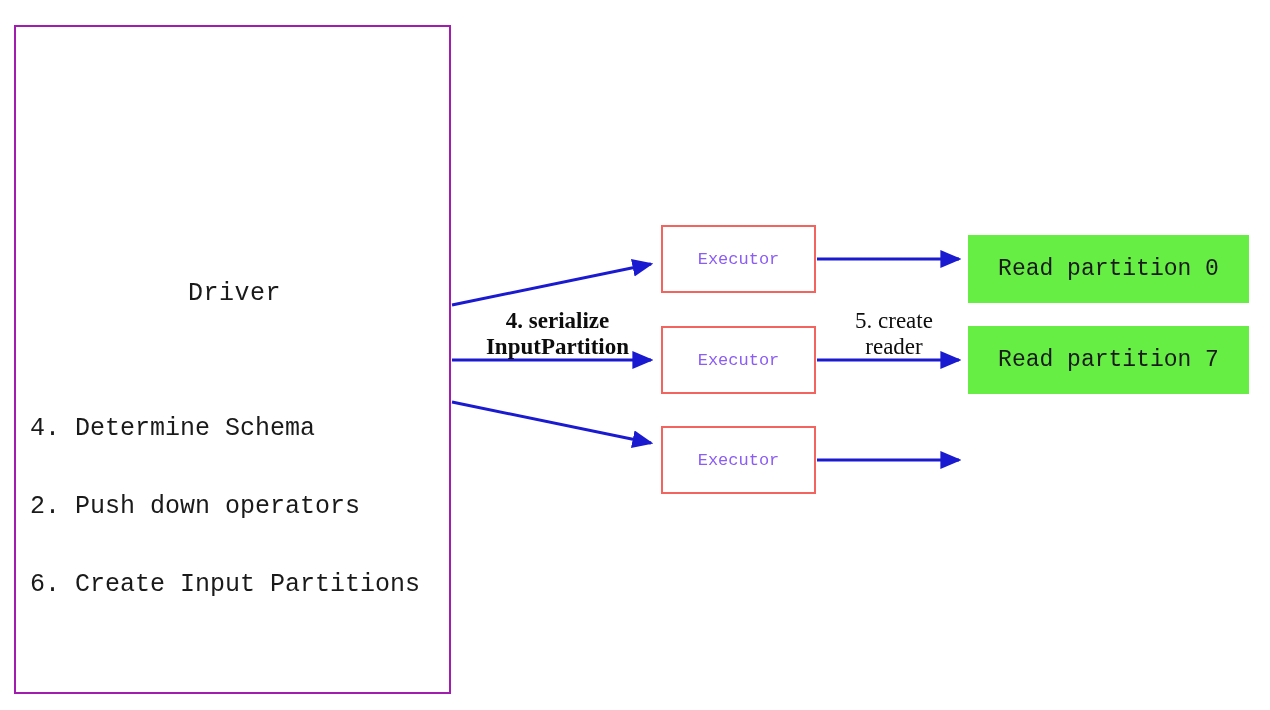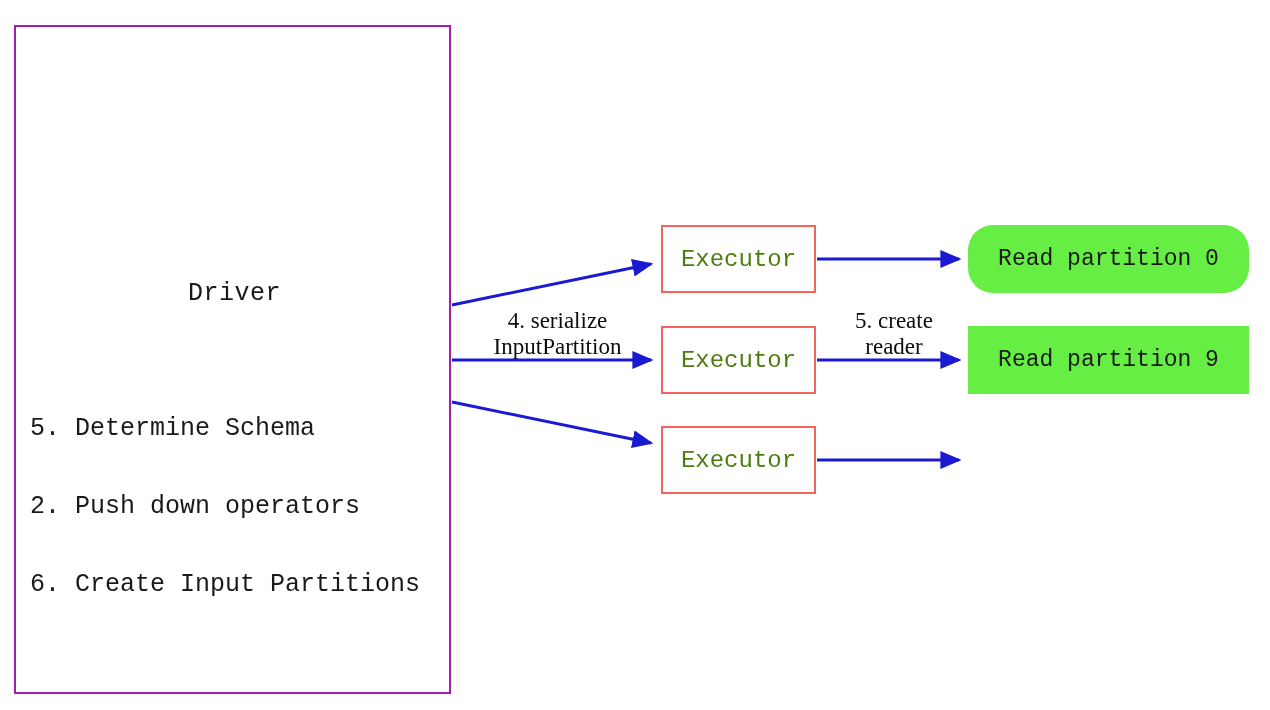--- a/index.html
+++ b/index.html
@@ -66,22 +66,22 @@
     height: 68px;
     box-sizing: border-box;
     border: 2px solid #f4645e;
     background: #ffffff;
     display: flex;
     align-items: center;
     justify-content: center;
   }
   .executor-label {
     font-family: "Liberation Mono", "DejaVu Sans Mono", monospace;
-    font-size: 24px;
-    color: #4d7c0f;
+    font-size: 17px;
+    color: #8b5cf6;
     white-space: pre;
   }
   #executor-0 { left: 661px; top: 225px; }
   #executor-1 { left: 661px; top: 326px; }
   #executor-2 { left: 661px; top: 426px; }
 
   
   .partition-box {
     position: absolute;
     left: 968px;
@@ -92,38 +92,39 @@
     display: flex;
     align-items: center;
     justify-content: center;
   }
   .partition-label {
     font-family: "Liberation Mono", "DejaVu Sans Mono", monospace;
     font-size: 23px;
     color: #1a1a1a;
     white-space: pre;
   }
-  #partition-0 { top: 225px; border-radius: 25px; }
+  #partition-0 { top: 235px; }
   #partition-1 { top: 326px; }
   #partition-2 { top: 426px; }
 
   
   .edge-label {
     position: absolute;
     font-family: "Liberation Serif", "DejaVu Serif", serif;
     font-size: 23px;
     line-height: 26px;
     color: #0d0d0d;
     text-align: center;
     white-space: pre;
   }
   #edge-label-serialize {
     left: 455px;
     top: 308px;
     width: 205px;
+    font-weight: bold;
   }
   #edge-label-create-reader {
     left: 824px;
     top: 308px;
     width: 140px;
   }
 </style>
 </head>
 <body>
 
@@ -145,41 +146,41 @@
     <line x1="817" y1="259" x2="959" y2="259" stroke="#1a1ad0" stroke-width="3" marker-end="url(#arrowhead)"></line>
 
     <line x1="817" y1="360" x2="959" y2="360" stroke="#1a1ad0" stroke-width="3" marker-end="url(#arrowhead)"></line>
 
     <line x1="817" y1="460" x2="959" y2="460" stroke="#1a1ad0" stroke-width="3" marker-end="url(#arrowhead)"></line>
   </svg>
 
   <div class="driver-box">
     <div class="driver-title">Driver</div>
     <div class="driver-steps">
-      <div>5. Determine Schema</div>
+      <div>4. Determine Schema</div>
       <div>2. Push down operators</div>
       <div>6. Create Input Partitions</div>
     </div>
   </div>
 
   <div class="executor-box" id="executor-0">
     <span class="executor-label">Executor</span>
   </div>
   <div class="executor-box" id="executor-1">
     <span class="executor-label">Executor</span>
   </div>
   <div class="executor-box" id="executor-2">
     <span class="executor-label">Executor</span>
   </div>
 
   <div class="partition-box" id="partition-0">
     <span class="partition-label">Read partition 0</span>
   </div>
   <div class="partition-box" id="partition-1">
-    <span class="partition-label">Read partition 9</span>
+    <span class="partition-label">Read partition 7</span>
   </div>
 
   <div class="edge-label" id="edge-label-serialize">4. serialize
 InputPartition</div>
   <div class="edge-label" id="edge-label-create-reader">5. create
 reader</div>
 
 </div>
 
 </body></html>

